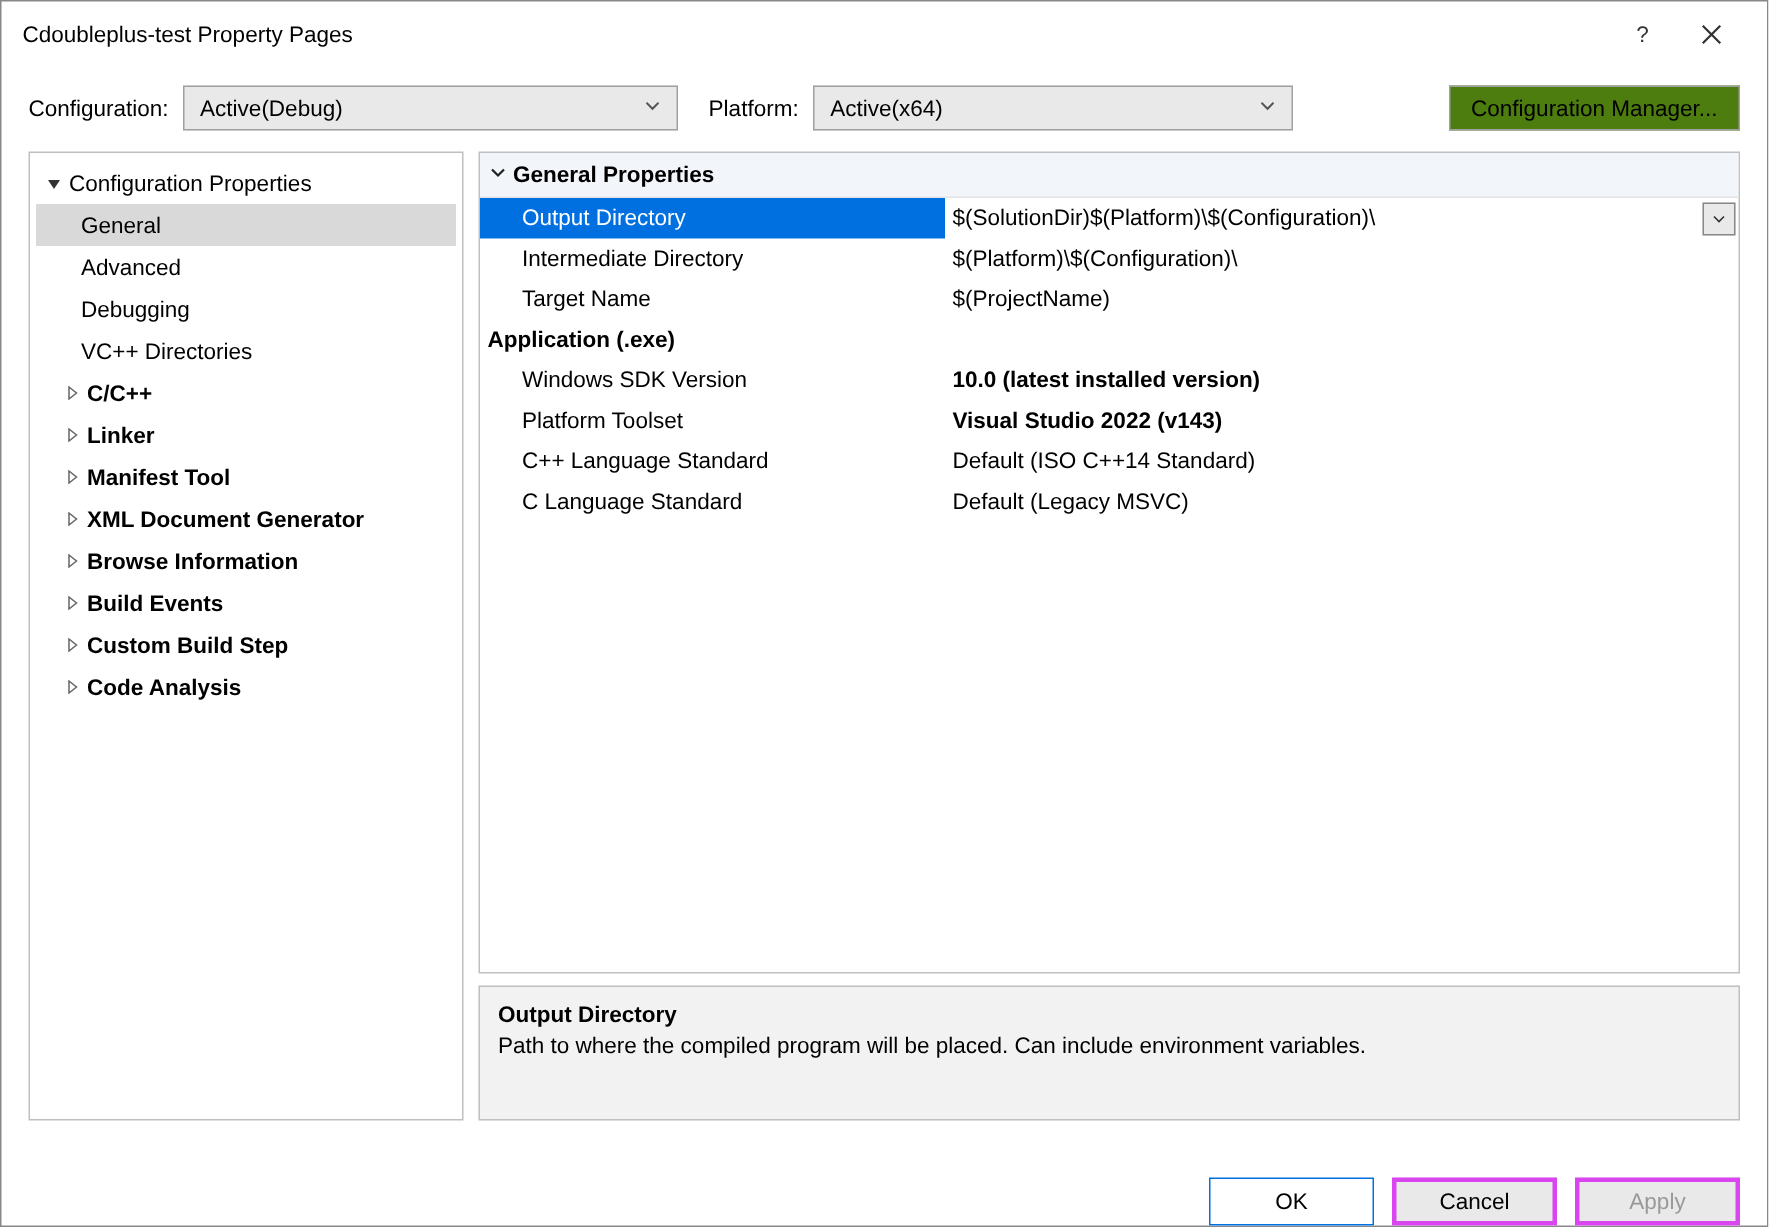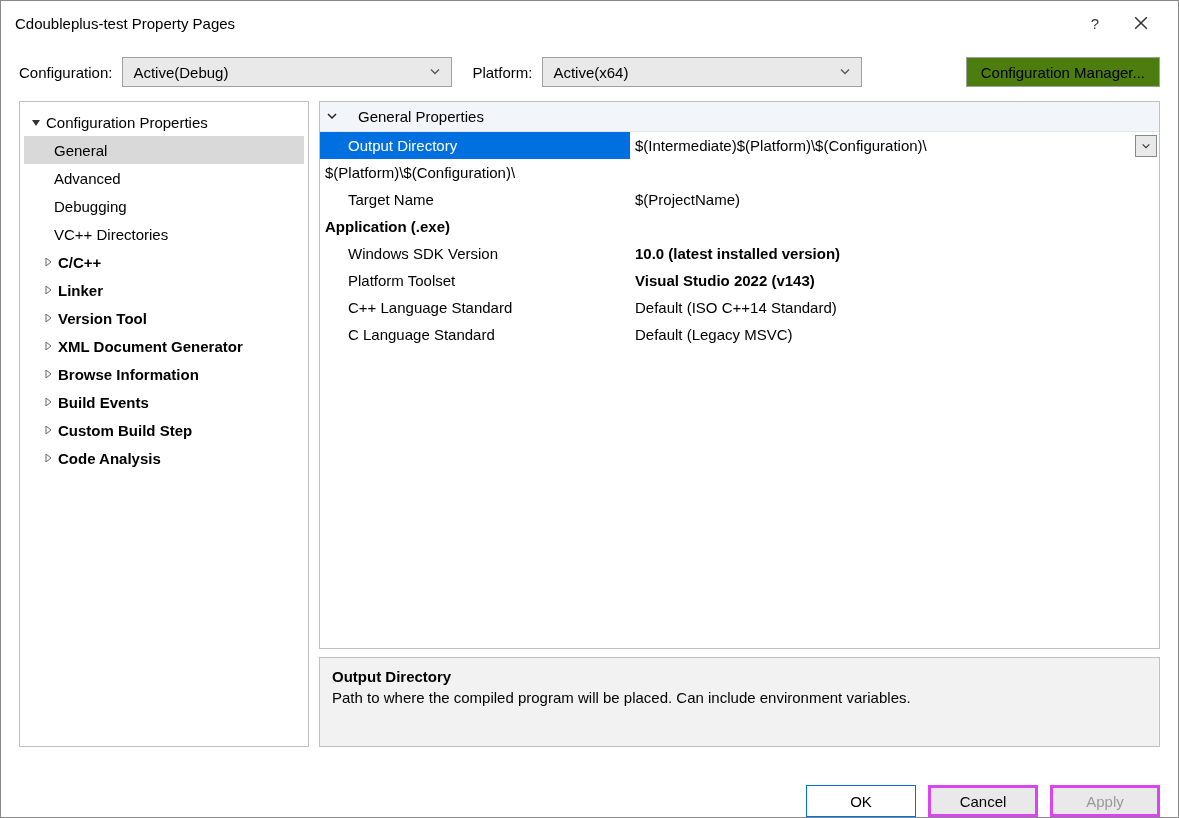--- a/index.html
+++ b/index.html
@@ -121,22 +121,22 @@
   border: 1px solid #c0c0c0;
   overflow: auto;
 }
 .grid-header {
   display: flex;
   align-items: center;
   height: 30px;
   background: #f2f5fa;
   border-bottom: 1px solid #e4e4e4;
   padding-left: 6px;
-  gap: 20px;
-  font-weight: 400;
+  gap: 4px;
+  font-weight: 700;
   font-size: 15px;
 }
 .grid-header .collapse-arrow svg{width:12px;height:12px;}
 .grid-row {
   display: flex;
   height: 27px;
   align-items: center;
   font-size: 15px;
 }
 .grid-row .name {
@@ -269,21 +269,21 @@
               </svg>
             </span>
             <span>Linker</span>
           </div>
           <div class="tree-item level1b">
             <span class="expander">
               <svg viewBox="0 0 10 10">
                 <path d="M3 1 L8 5 L3 9 Z" fill="none" stroke="#666" stroke-width="1"></path>
               </svg>
             </span>
-            <span>Version Tool</span>
+            <span>Manifest Tool</span>
           </div>
           <div class="tree-item level1b">
             <span class="expander">
               <svg viewBox="0 0 10 10">
                 <path d="M3 1 L8 5 L3 9 Z" fill="none" stroke="#666" stroke-width="1"></path>
               </svg>
             </span>
             <span>XML Document Generator</span>
           </div>
           <div class="tree-item level1b">
@@ -329,29 +329,30 @@
             <svg viewBox="0 0 12 12">
                 <path d="M2 4 L6 8 L10 4" stroke="#222" stroke-width="1.5" fill="none"></path>
               </svg>
           </span>
           <span>General Properties</span>
         </div>
         <div id="grid-body">
             <div class="grid-row selected">
               <div class="name">Output Directory</div>
               <div class="val">
-                <span style="flex: 1 1 0%;">$(Intermediate)$(Platform)\$(Configuration)\</span>
+                <span style="flex: 1 1 0%;">$(SolutionDir)$(Platform)\$(Configuration)\</span>
                 <div class="dd-btn">
                   <svg width="10" height="10" viewBox="0 0 12 12">
                     <path d="M2 4 L6 8 L10 4" stroke="#333" stroke-width="1.3" fill="none"></path>
                   </svg>
                 </div>
               </div>
             </div>
             <div class="grid-row">
+              <div class="name">Intermediate Directory</div>
               <div class="val">
                 <span style="flex: 1 1 0%;">$(Platform)\$(Configuration)\</span>
               </div>
             </div>
             <div class="grid-row">
               <div class="name">Target Name</div>
               <div class="val">
                 <span style="flex: 1 1 0%;">$(ProjectName)</span>
               </div>
             </div>

